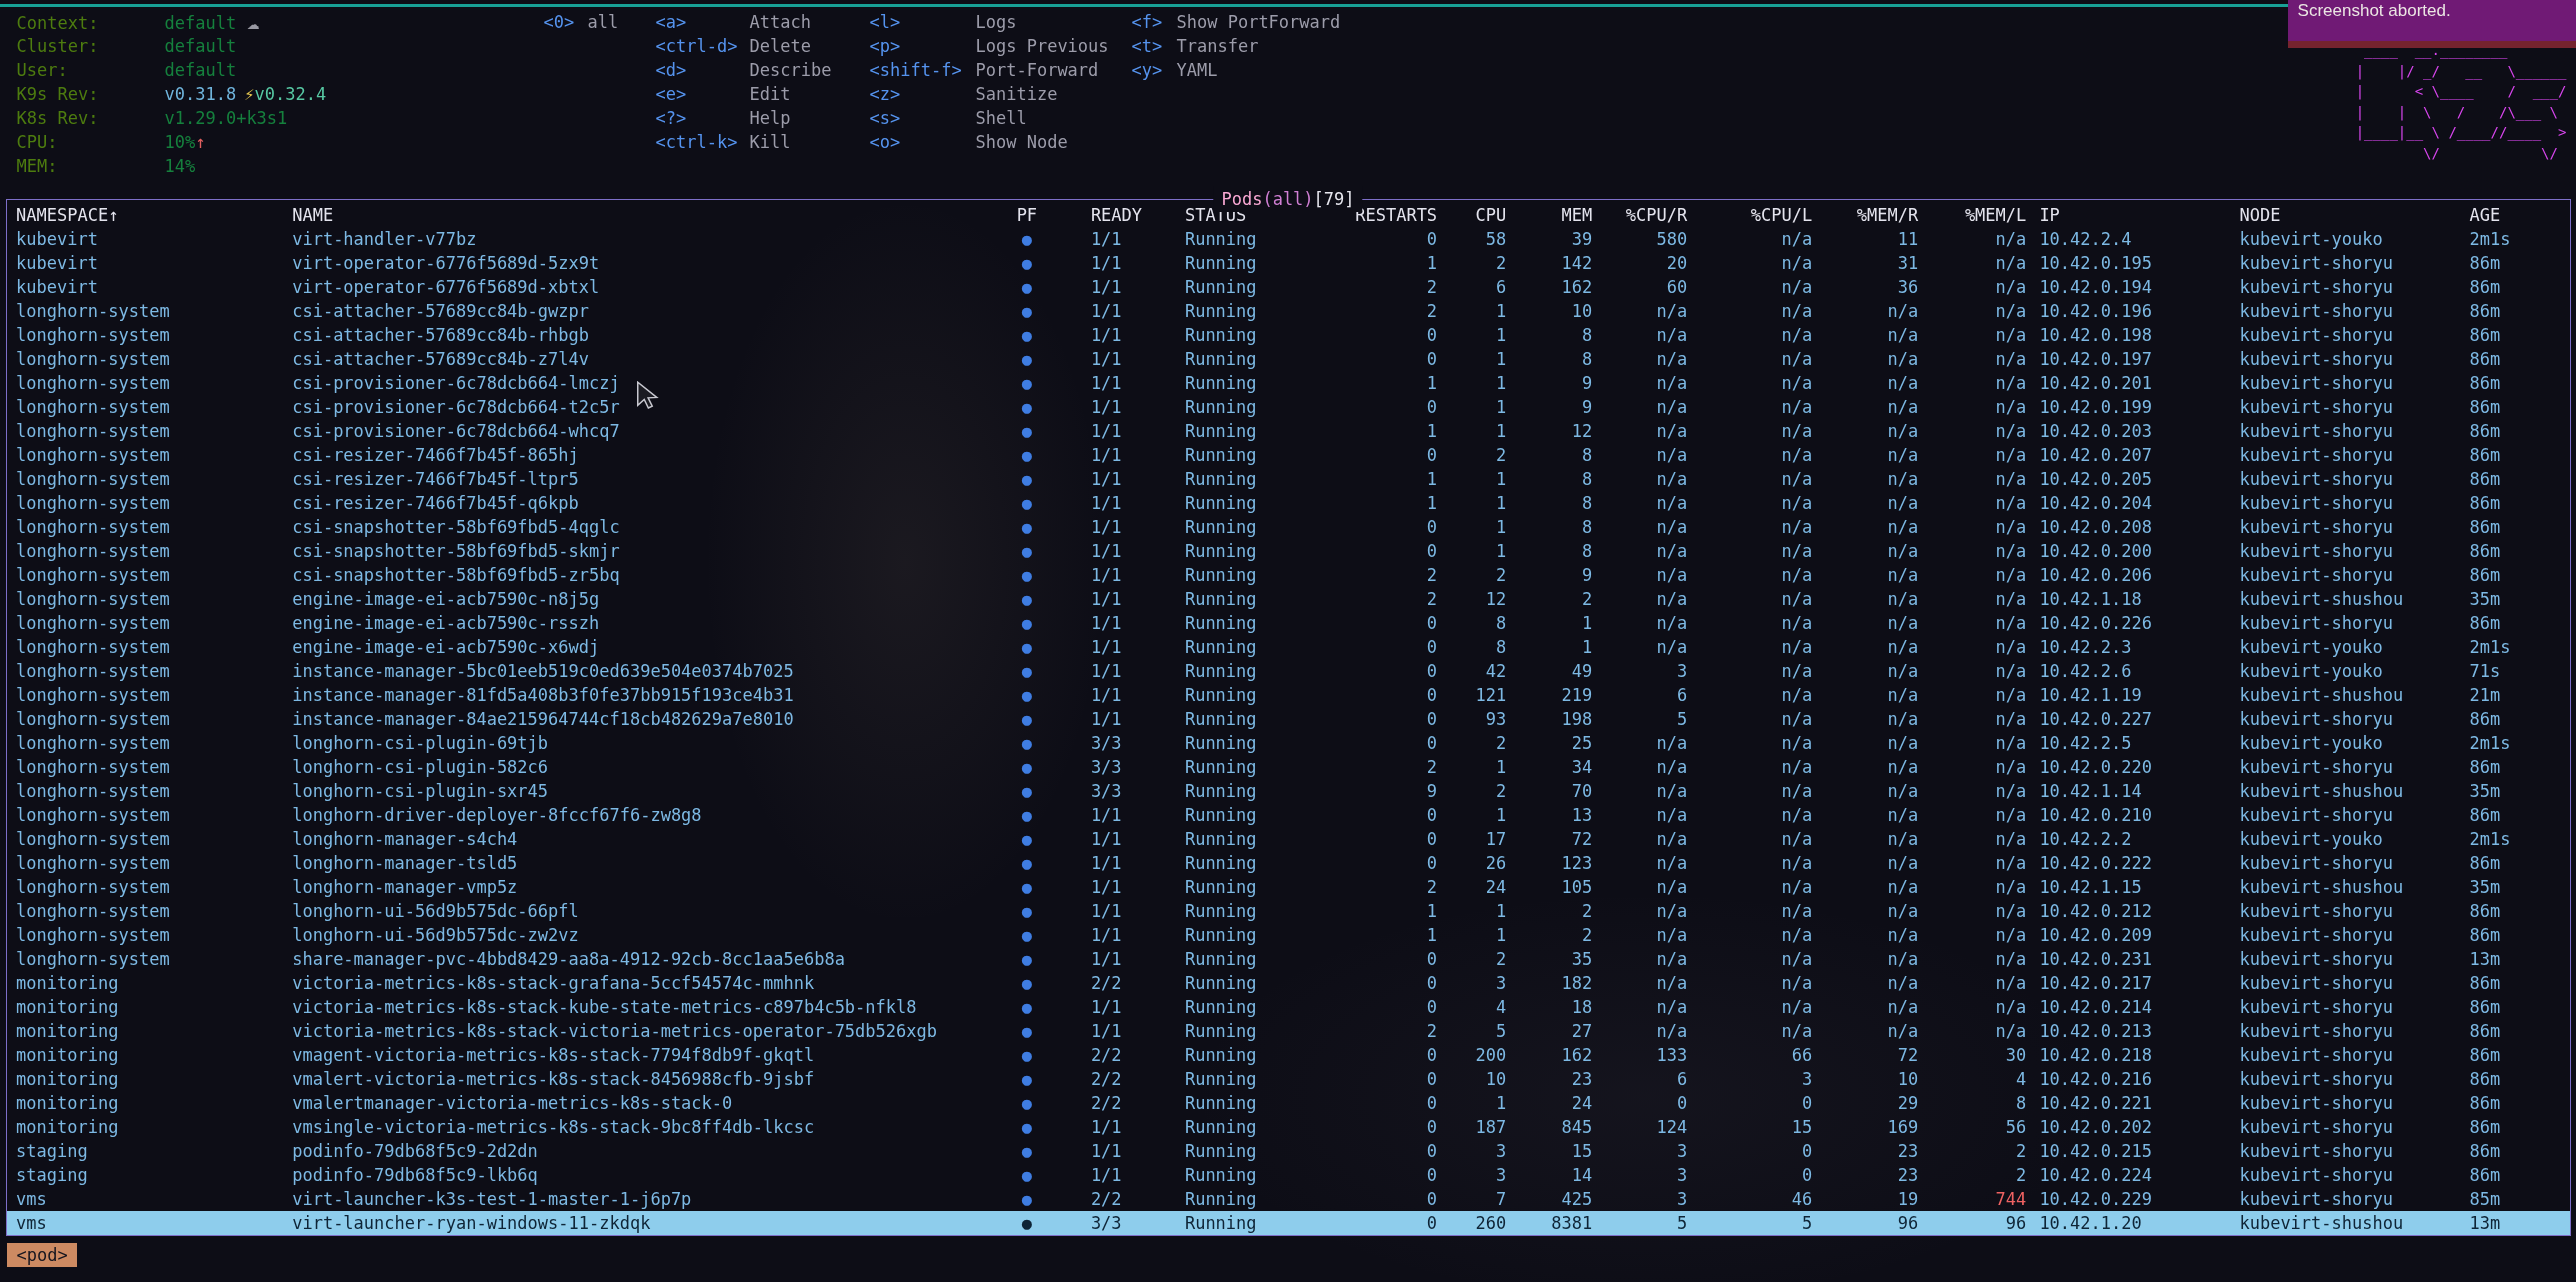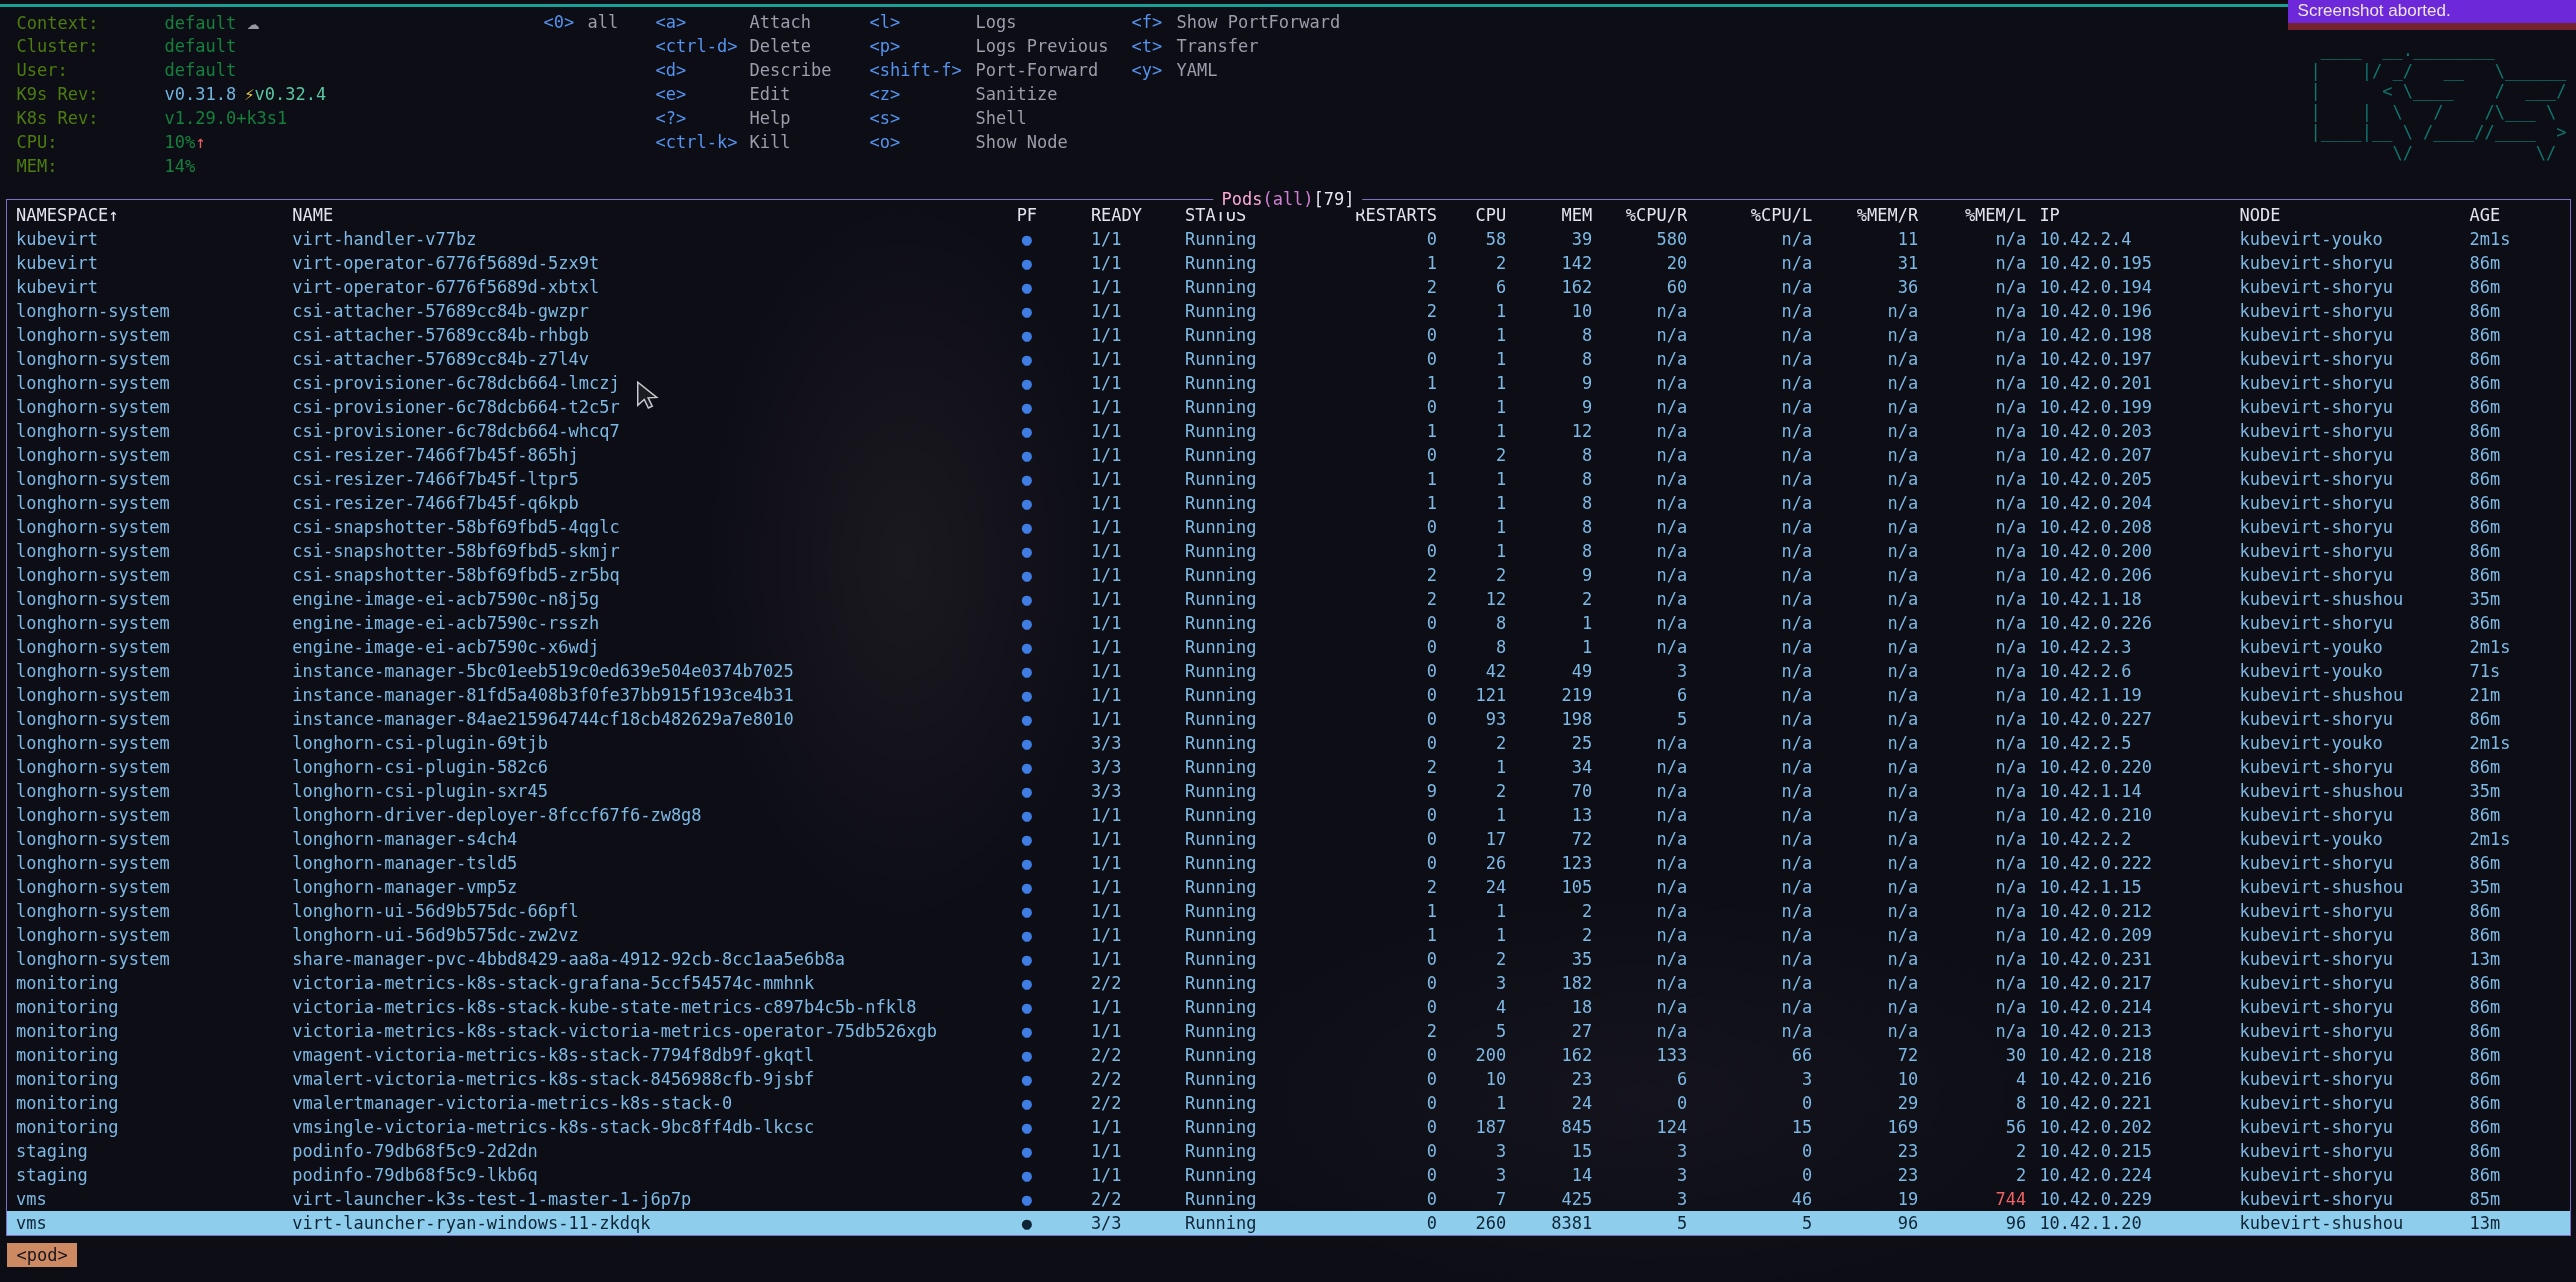--- a/index.html
+++ b/index.html
@@ -12,21 +12,21 @@
   }
   
   .screen::before{
     content:""; position:absolute; inset:0; pointer-events:none;
     background:
       radial-gradient(ellipse 295px 535px at 905px 562px, rgba(150,132,118,0.10), transparent 68%),
       radial-gradient(ellipse 652px 295px at 1646px 1097px, rgba(120,112,128,0.07), transparent 70%);
   }
   .top-line{ position:absolute; top:4.1px; left:0; width:2288px; height:3.4px; background:#18a096; }
 
-  .notification{ position:absolute; top:0; right:0; width:288px; height:30px; background:#6d28d9; }
+  .notification{ position:absolute; top:0; right:0; width:288px; height:48px; background:#701a75; }
   .notif-text{ font-family:"Liberation Sans", sans-serif; font-size:17px; color:#ece6e4; padding:1.4px 0 0 9.6px; white-space:nowrap; }
   .notif-bar{ position:absolute; left:0; bottom:0; width:100%; height:6.9px; background:#75232e; }
 
   .k9s-header{ position:absolute; left:16.5px; top:9.6px; width:1989px; height:176px; }
   .info-row{ height:24px; line-height:24px; white-space:nowrap; }
   .info-label{ display:inline-block; width:148px; color:#4d7c0f; }
   .info-value{ color:#15803d; }
   .info-value.skyblue{ color:#70b5dd;text-align:center; }
   .cloud{ color:#9898a2; margin-left:11px; font-size:20.6px; }
   .bolt{ color:#e6c84e; margin-left:8.2px; }
@@ -40,21 +40,21 @@
   .menu-col-2{ left:326px; }
   .menu-col-3{ left:588px; }
   .menu-item{ height:24px; line-height:24px; }
   .mkey{ color:#5593ee; display:inline-block; }
   .menu-col-0 .mkey{ width:44px; }
   .menu-col-1 .mkey{ width:94px; }
   .menu-col-2 .mkey{ width:106px; }
   .menu-col-3 .mkey{ width:45px; }
   .mlabel{ color:#9c9caa; }
 
-  .logo{ position:absolute; right:9.6px; top:40px; color:#0f766e; font-size:17px; line-height:20.6px; font-family:"DejaVu Sans Mono", monospace; }
+  .logo{ position:absolute; right:9.6px; top:40px; color:#d946ef; font-size:14px; line-height:20.6px; font-family:"DejaVu Sans Mono", monospace; }
 
   .pane{ position:absolute; left:5.5px; top:199px; width:2565px; height:1037px; border:1.4px solid #7d6fc8; }
   .pane-title{
     position:absolute; top:-13.7px; left:50%; transform:translateX(-50%);
     background:#0d0d16; padding:0 8.2px; line-height:26px; white-space:nowrap;
   }
   .t-res{ color:#f9a8d4; }
   .t-scope{ color:#d07fd4; }
   .t-count{ color:#e6e6ee; }
 

